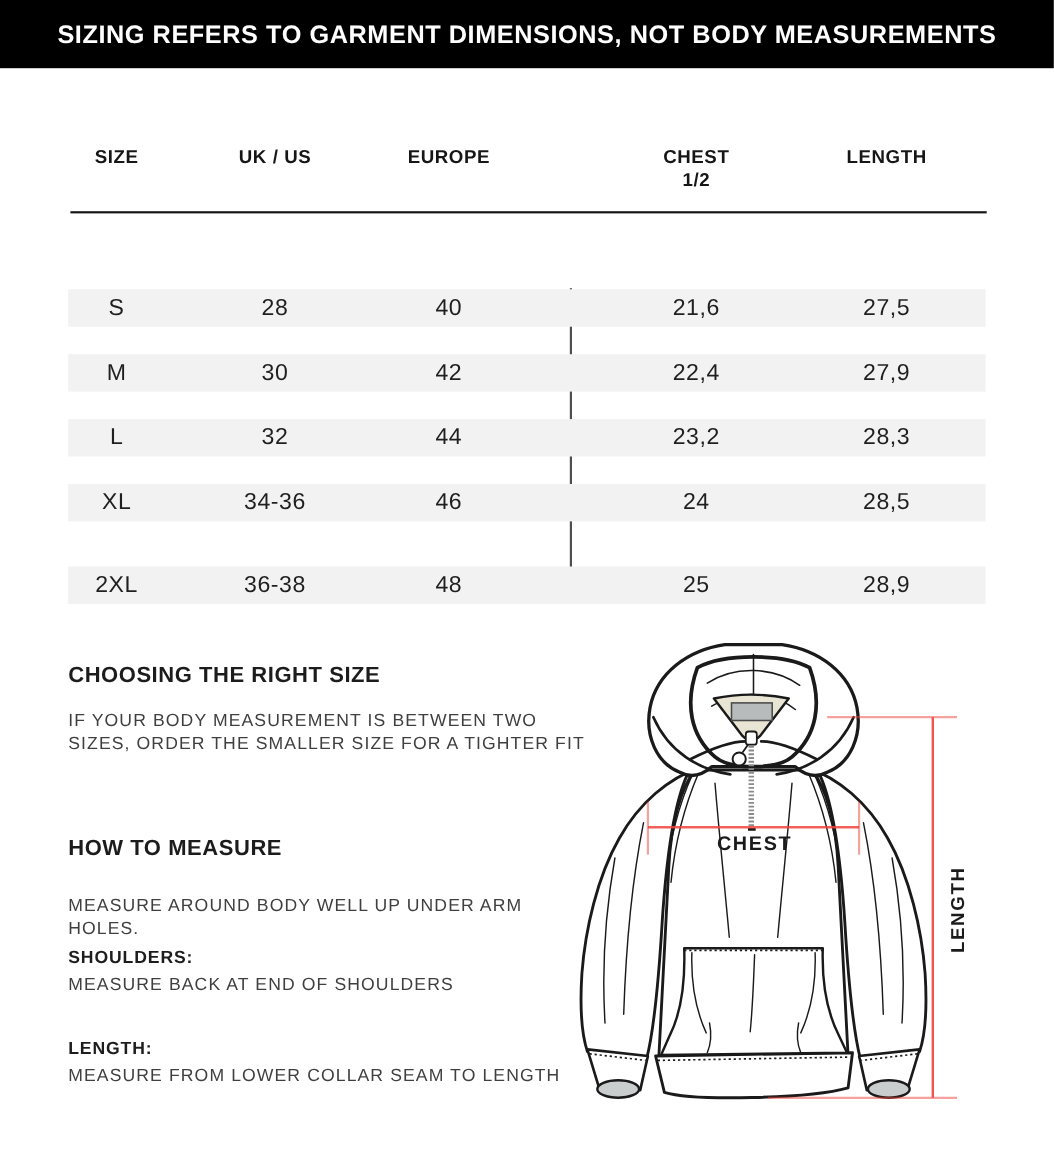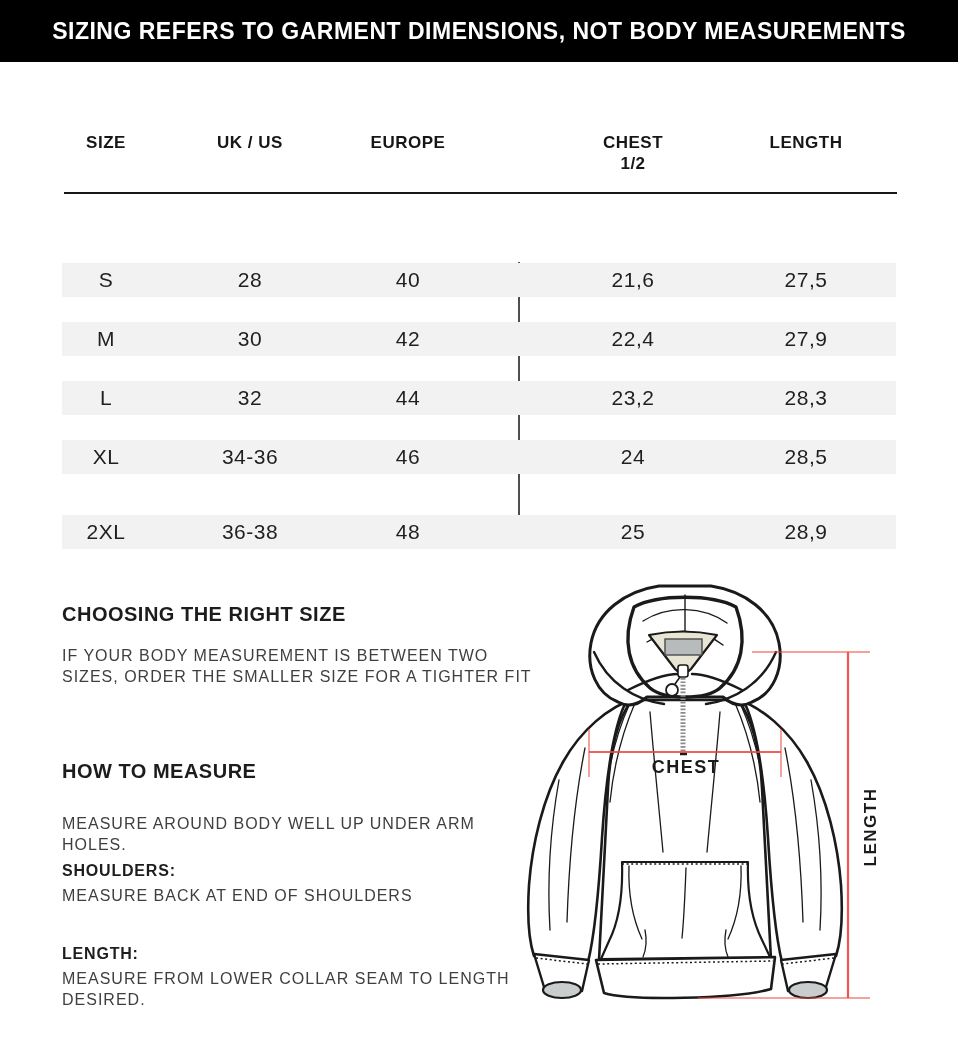--- a/index.html
+++ b/index.html
@@ -126,21 +126,20 @@
   <div class="mi-text">MEASURE AROUND BODY WELL UP UNDER ARM HOLES.</div>
 </div>
 <div id="mi-1" class="measure-item">
   <div class="mi-label">SHOULDERS:</div>
   <div class="mi-text">MEASURE BACK AT END OF SHOULDERS</div>
 </div>
 <div id="mi-2" class="measure-item">
   <div class="mi-label">LENGTH:</div>
   <div class="mi-text">
     <div>MEASURE FROM LOWER COLLAR SEAM TO LENGTH</div>
-    <div>DESIRED.</div>
   </div>
 </div>
 
 <svg class="hoodie-svg" viewBox="500 578 458 434" aria-hidden="true">
 
   <g fill="#ffffff" stroke="#1a1a1a" stroke-width="2.6" stroke-linecap="round" stroke-linejoin="round">
     <path d="M 632,700 L 738,700 C 751,716 760,748 762,788 L 771,960 L 599,960 L 608,788 C 610,748 619,716 632,700 Z"></path>
     <path d="M 596,960 L 775,957 L 771,989 C 735,999 630,1001 604,993 Z"></path>
     <path d="M 622,862 L 748,862 C 747,893 751,918 762,940 L 770,957 L 601,959 L 609,941 C 620,919 623,893 622,862 Z" stroke-width="2.2"></path>
     <path d="M 636,698 C 608,707 581,730 563,762 C 543,797 532,845 529,885 C 527,917 529,941 534,956 L 588,962 C 595,934 599,888 602,838 C 605,792 611,736 624,706 Z"></path>

